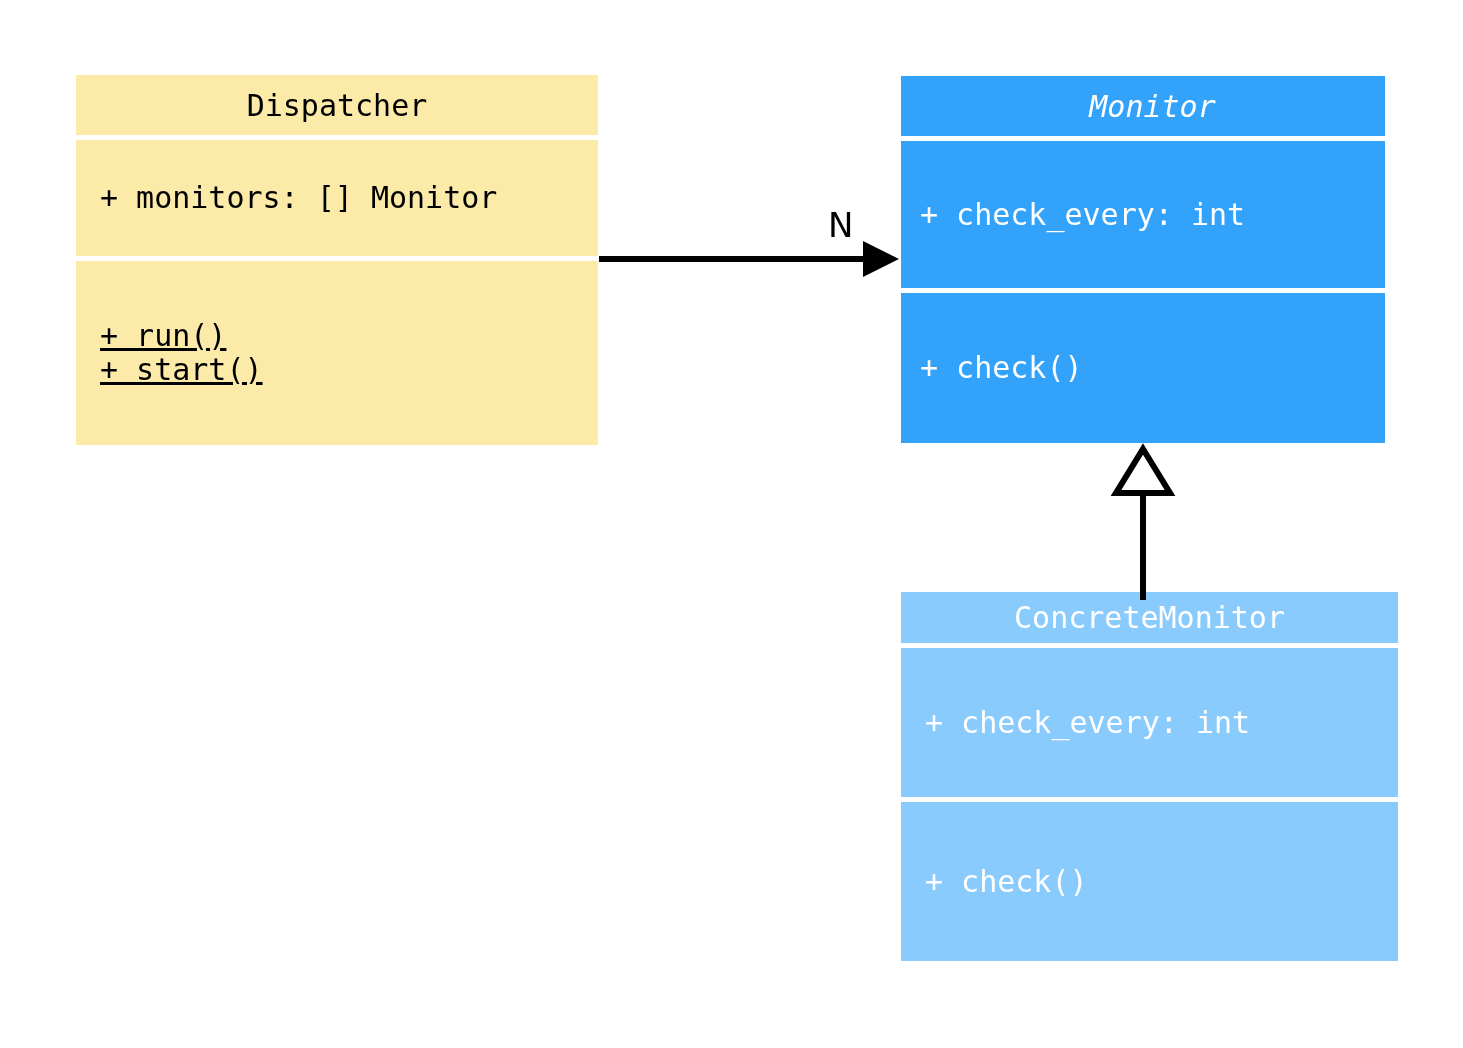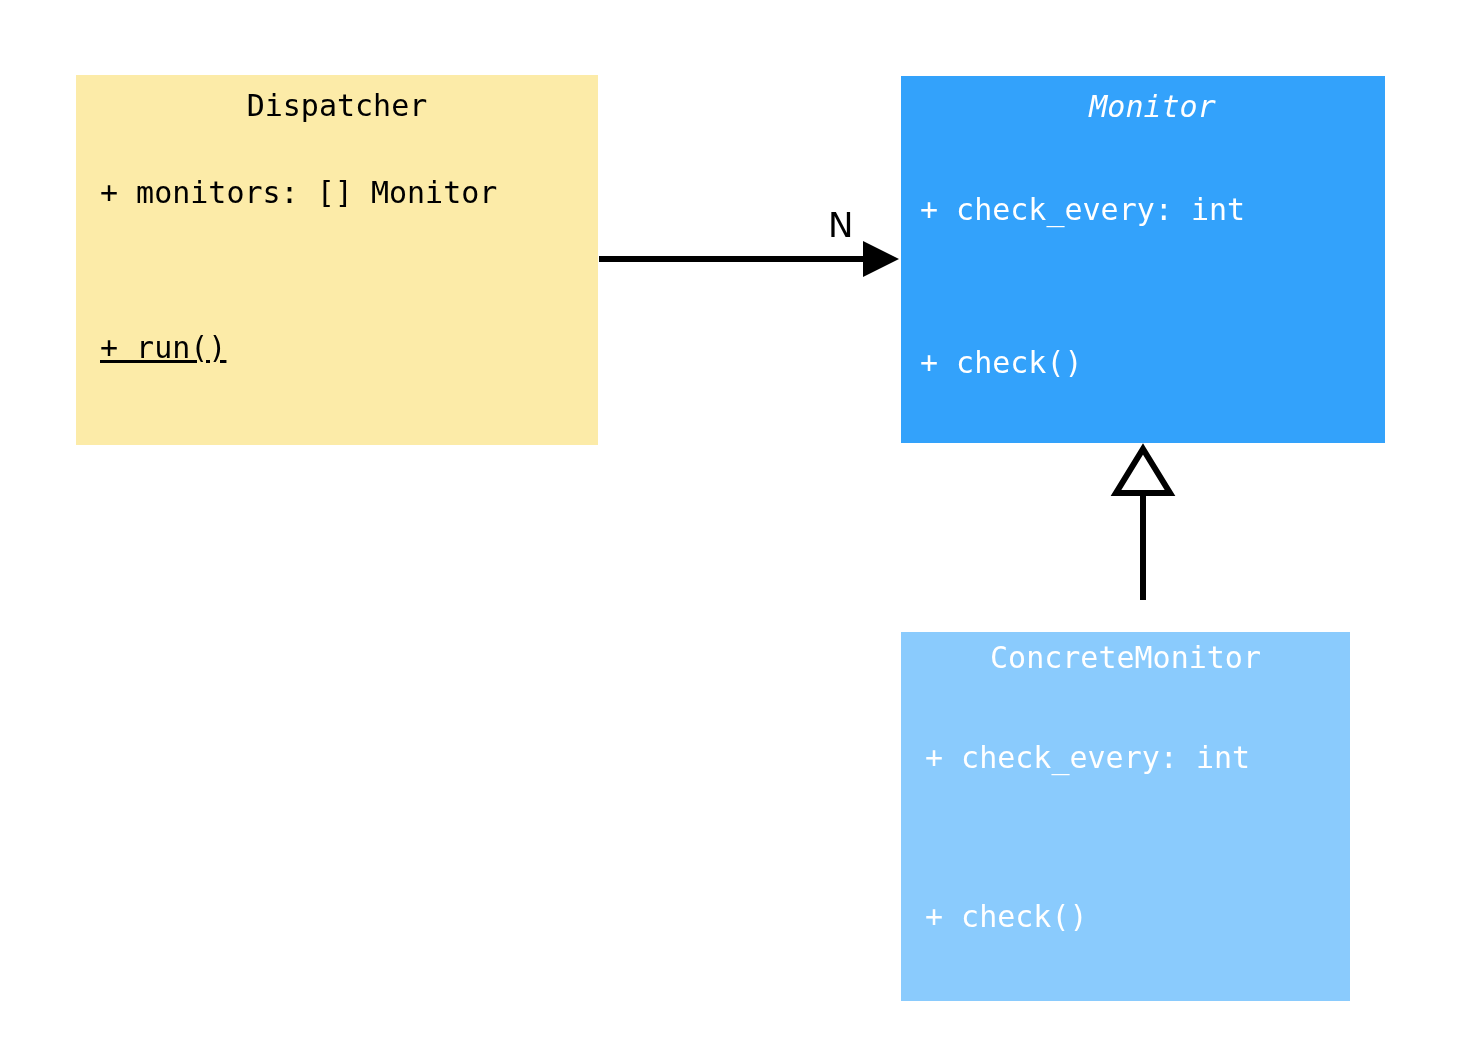--- a/index.html
+++ b/index.html
@@ -31,20 +31,21 @@
     display: flex;
     flex-direction: column;
     background: transparent;
   }
   .uml-compartment {
     box-sizing: border-box;
     overflow: hidden;
     position: relative;
   }
   .uml-compartment + .uml-compartment {
+    margin-top: 5px;
   }
   .uml-title {
     display: flex;
     align-items: center;
     justify-content: center;
     text-align: center;
     font-size: 30px;
     letter-spacing: 0px;
     white-space: nowrap;
   }
@@ -90,22 +91,22 @@
     color: #ffffff;
     padding-left: 19px;
   }
   #class-monitor .uml-title { height: 60px; }
   #class-monitor .attrs { height: 147px; }
   #class-monitor .ops    { flex: 1 1 auto; }
 
   
   #class-concrete-monitor {
     left: 901px;
-    top: 632px;
-    width: 449px;
+    top: 592px;
+    width: 497px;
     height: 369px;
   }
   #class-concrete-monitor .uml-compartment {
     background: #8acbfd;
     color: #ffffff;
   }
   #class-concrete-monitor .uml-title { height: 51px; }
   #class-concrete-monitor .attrs { height: 149px; }
   #class-concrete-monitor .ops    { flex: 1 1 auto; }
 
@@ -138,20 +139,21 @@
 
   <div class="uml-class" id="class-dispatcher">
     <div class="uml-compartment uml-title">
       <span>Dispatcher</span>
     </div>
     <div class="uml-compartment uml-members attrs">
       <div class="uml-member-line">+ monitors: [] Monitor</div>
     </div>
     <div class="uml-compartment uml-members ops">
       <div class="uml-member-line">+ run()</div>
+      <div class="uml-member-line">+ start()</div>
     </div>
   </div>
 
   <div class="uml-class" id="class-monitor">
     <div class="uml-compartment uml-title">
       <span class="abstract-name">Monitor</span>
     </div>
     <div class="uml-compartment uml-members attrs">
       <div class="uml-member-line">+ check_every: int</div>
     </div>

